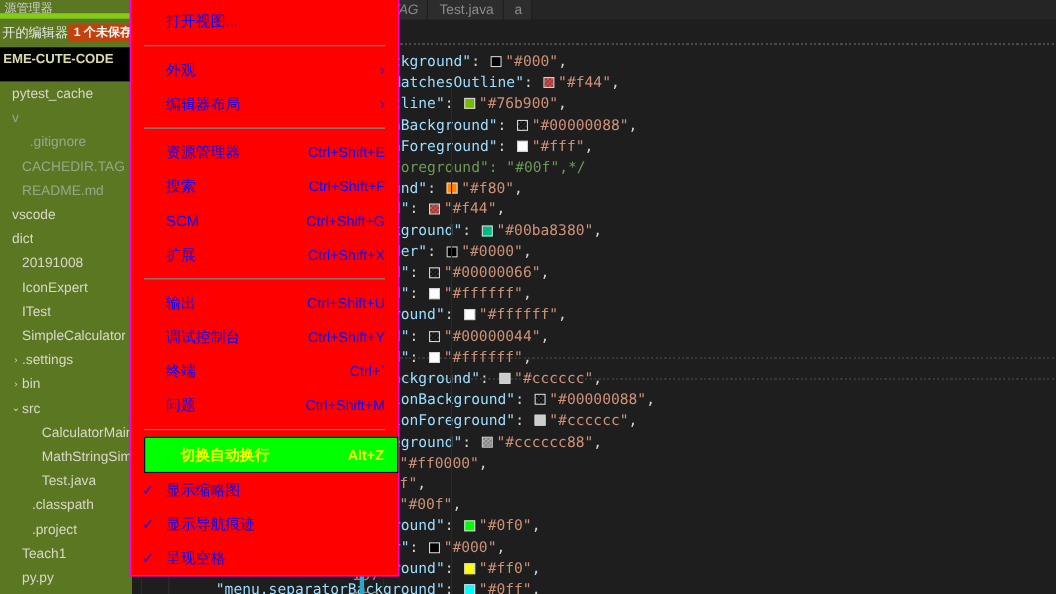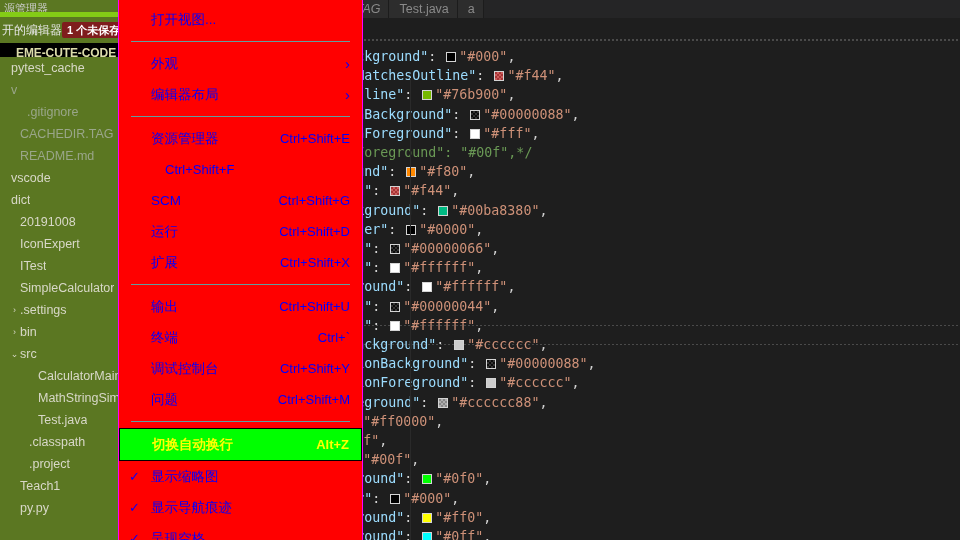--- a/index.html
+++ b/index.html
@@ -20,26 +20,26 @@
     height:17px; line-height:17px; font-size:11px; color:#cfcfcf;
     padding-left:4px; white-space:nowrap; overflow:hidden;
     border-bottom:5px solid #84cc16;
   }
   .sb-openeditors {
     height:26px; display:flex; align-items:center; justify-content:space-between;
     padding-left:2px; padding-right:2px;
   }
   .sb-oe-label { font-size:12px; color:#e7e7e7; white-space:nowrap; }
   .sb-badge {
-    background:#7f1d1d; color:#ffffff; font-size:11px; font-weight:bold;
+    background:#c2410c; color:#ffffff; font-size:11px; font-weight:bold;
     padding:2px 5px; border-radius:2px; white-space:nowrap; line-height:12px;
   }
   .sb-project {
-    height:14px; line-height:21px; background:#000000; color:#dcdcaa;
-    font-size:12px; font-weight:bold; padding-left:16px; white-space:nowrap;
+    height:31px; line-height:21px; background:#000000; color:#dcdcaa;
+    font-size:12px; font-weight:bold; padding-left:3px; white-space:nowrap;
     overflow:hidden; letter-spacing:-0.1px;
   }
   .sb-row {
     height:22px; line-height:22px; font-size:12.5px; white-space:nowrap;
     overflow:hidden; display:flex; align-items:center;
     color:#d8d8c8;
   }
   .sb-row.dim { color:#9aa68a; }
   .sb-row .chev {
     width:11px; display:inline-block; text-align:center; font-size:9px;
@@ -131,21 +131,21 @@
   }
   .mi {
     height:31px; display:flex; align-items:center; padding:0 12px 0 10px;
     white-space:nowrap; position:relative;
   }
   .mi .chk { width:22px; flex:0 0 22px; font-size:13px; color:#0000ff; }
   .mi .lbl { flex:1 1 auto; overflow:hidden; }
   .mi .kbd { margin-left:14px; color:#0000ff; font-size:13px; white-space:nowrap; }
   .mi .arrow { margin-left:14px; color:#0000ff; font-size:15px; }
   .mi.sel {
-    background:#00ff00; border:1px solid #000000; height:33px;
+    background:#00ff00; border:1px solid #000000; height:33px;margin-left:12px;
   }
   .mi.sel .lbl, .mi.sel .kbd { color:#ffff00; font-weight:bold; }
   .msep { height:1px; margin:6px 12px 6px 12px; background:#00ffff; opacity:.62; }
 </style>
 </head>
 <body>
 
 <div id="root">
 
   <div id="sidebar">
@@ -337,55 +337,51 @@
         <span class="arrow">›</span>
       </div>
       <div class="msep"></div>
       <div class="mi">
         <span class="chk"></span>
         <span class="lbl">资源管理器</span>
         <span class="kbd">Ctrl+Shift+E</span>
       </div>
       <div class="mi">
         <span class="chk"></span>
+        <span class="lbl">搜索</span>
         <span class="kbd">Ctrl+Shift+F</span>
       </div>
       <div class="mi">
         <span class="chk"></span>
         <span class="lbl">SCM</span>
         <span class="kbd">Ctrl+Shift+G</span>
       </div>
       <div class="mi">
         <span class="chk"></span>
-        <span class="lbl">运行</span>
-        <span class="kbd">Ctrl+Shift+D</span>
-      </div>
-      <div class="mi">
-        <span class="chk"></span>
         <span class="lbl">扩展</span>
         <span class="kbd">Ctrl+Shift+X</span>
       </div>
       <div class="msep"></div>
       <div class="mi">
         <span class="chk"></span>
         <span class="lbl">输出</span>
         <span class="kbd">Ctrl+Shift+U</span>
       </div>
       <div class="mi">
         <span class="chk"></span>
+        <span class="lbl">调试控制台</span>
+        <span class="kbd">Ctrl+Shift+Y</span>
+      </div>
+      <div class="mi">
+        <span class="chk"></span>
         <span class="lbl">终端</span>
         <span class="kbd">Ctrl+`</span>
       </div>
       <div class="mi">
         <span class="chk"></span>
-        <span class="lbl">调试控制台</span>
-        <span class="kbd">Ctrl+Shift+Y</span>
-      </div>
-      <div class="mi">
-        <span class="chk"></span>
         <span class="lbl">问题</span>
         <span class="kbd">Ctrl+Shift+M</span>
       </div>
       <div class="msep"></div>
       <div class="mi sel">
         <span class="chk"></span>
         <span class="lbl">切换自动换行</span>
         <span class="kbd">Alt+Z</span>
       </div>
       <div class="mi">

